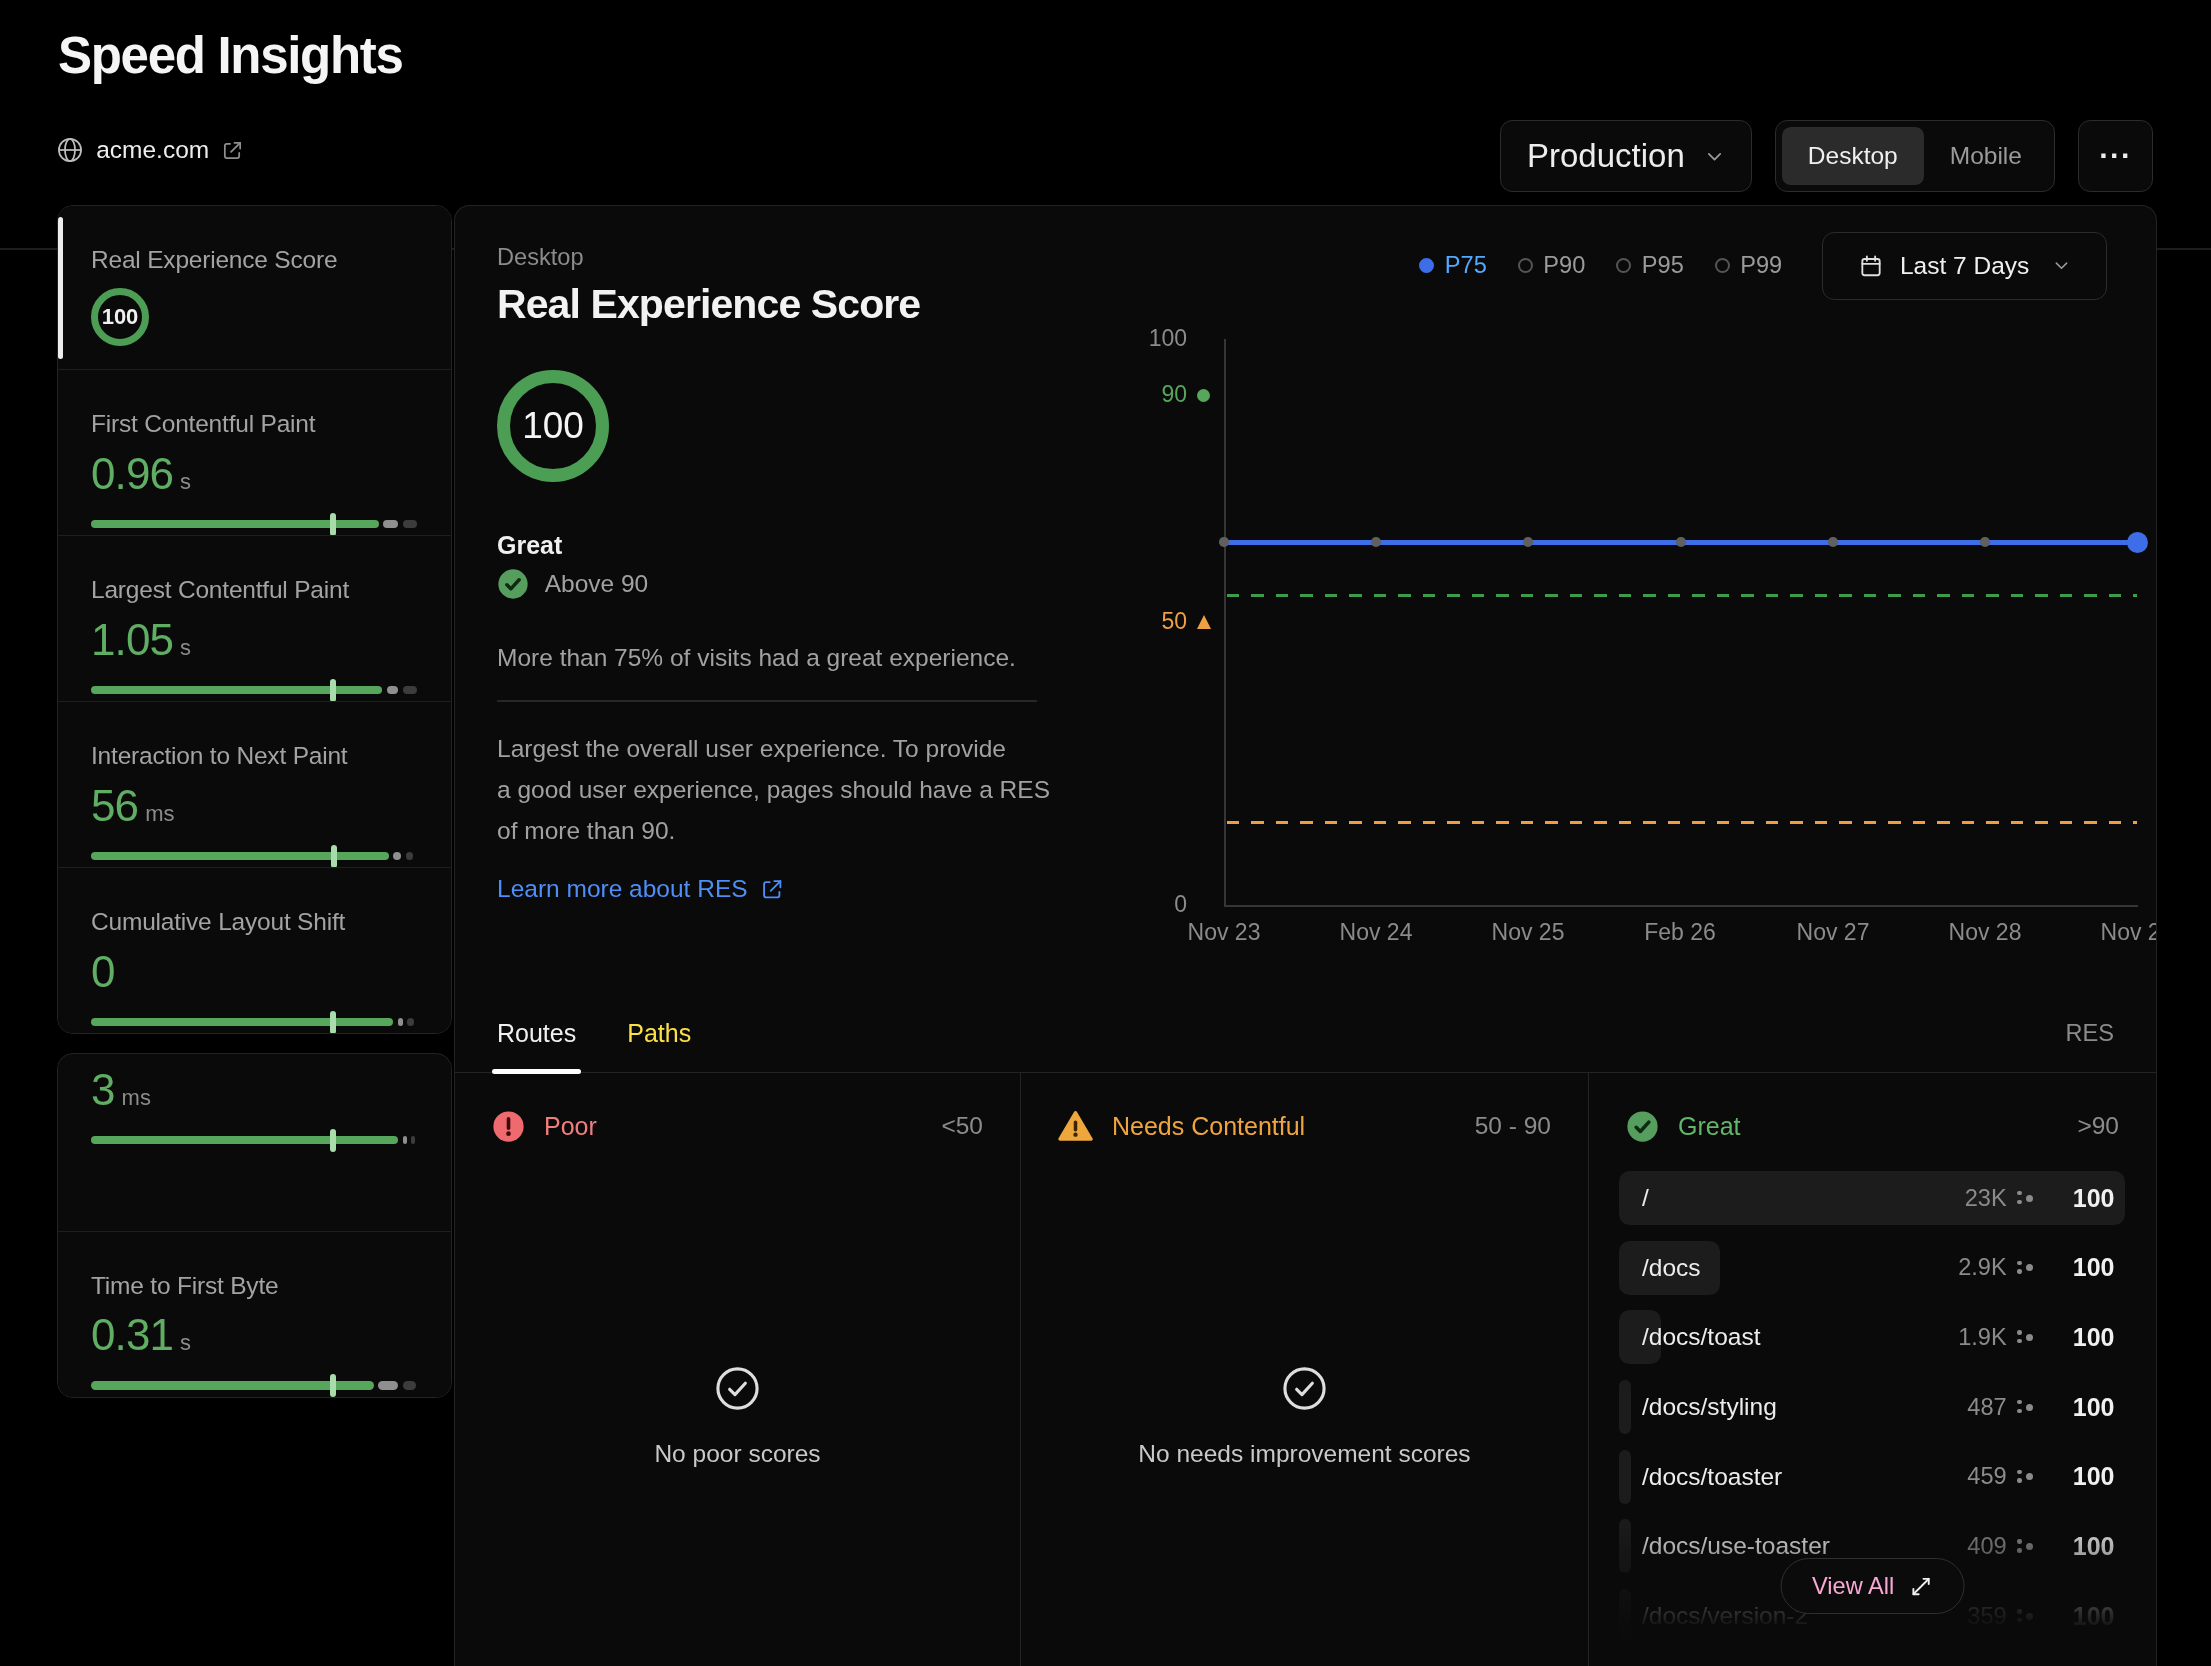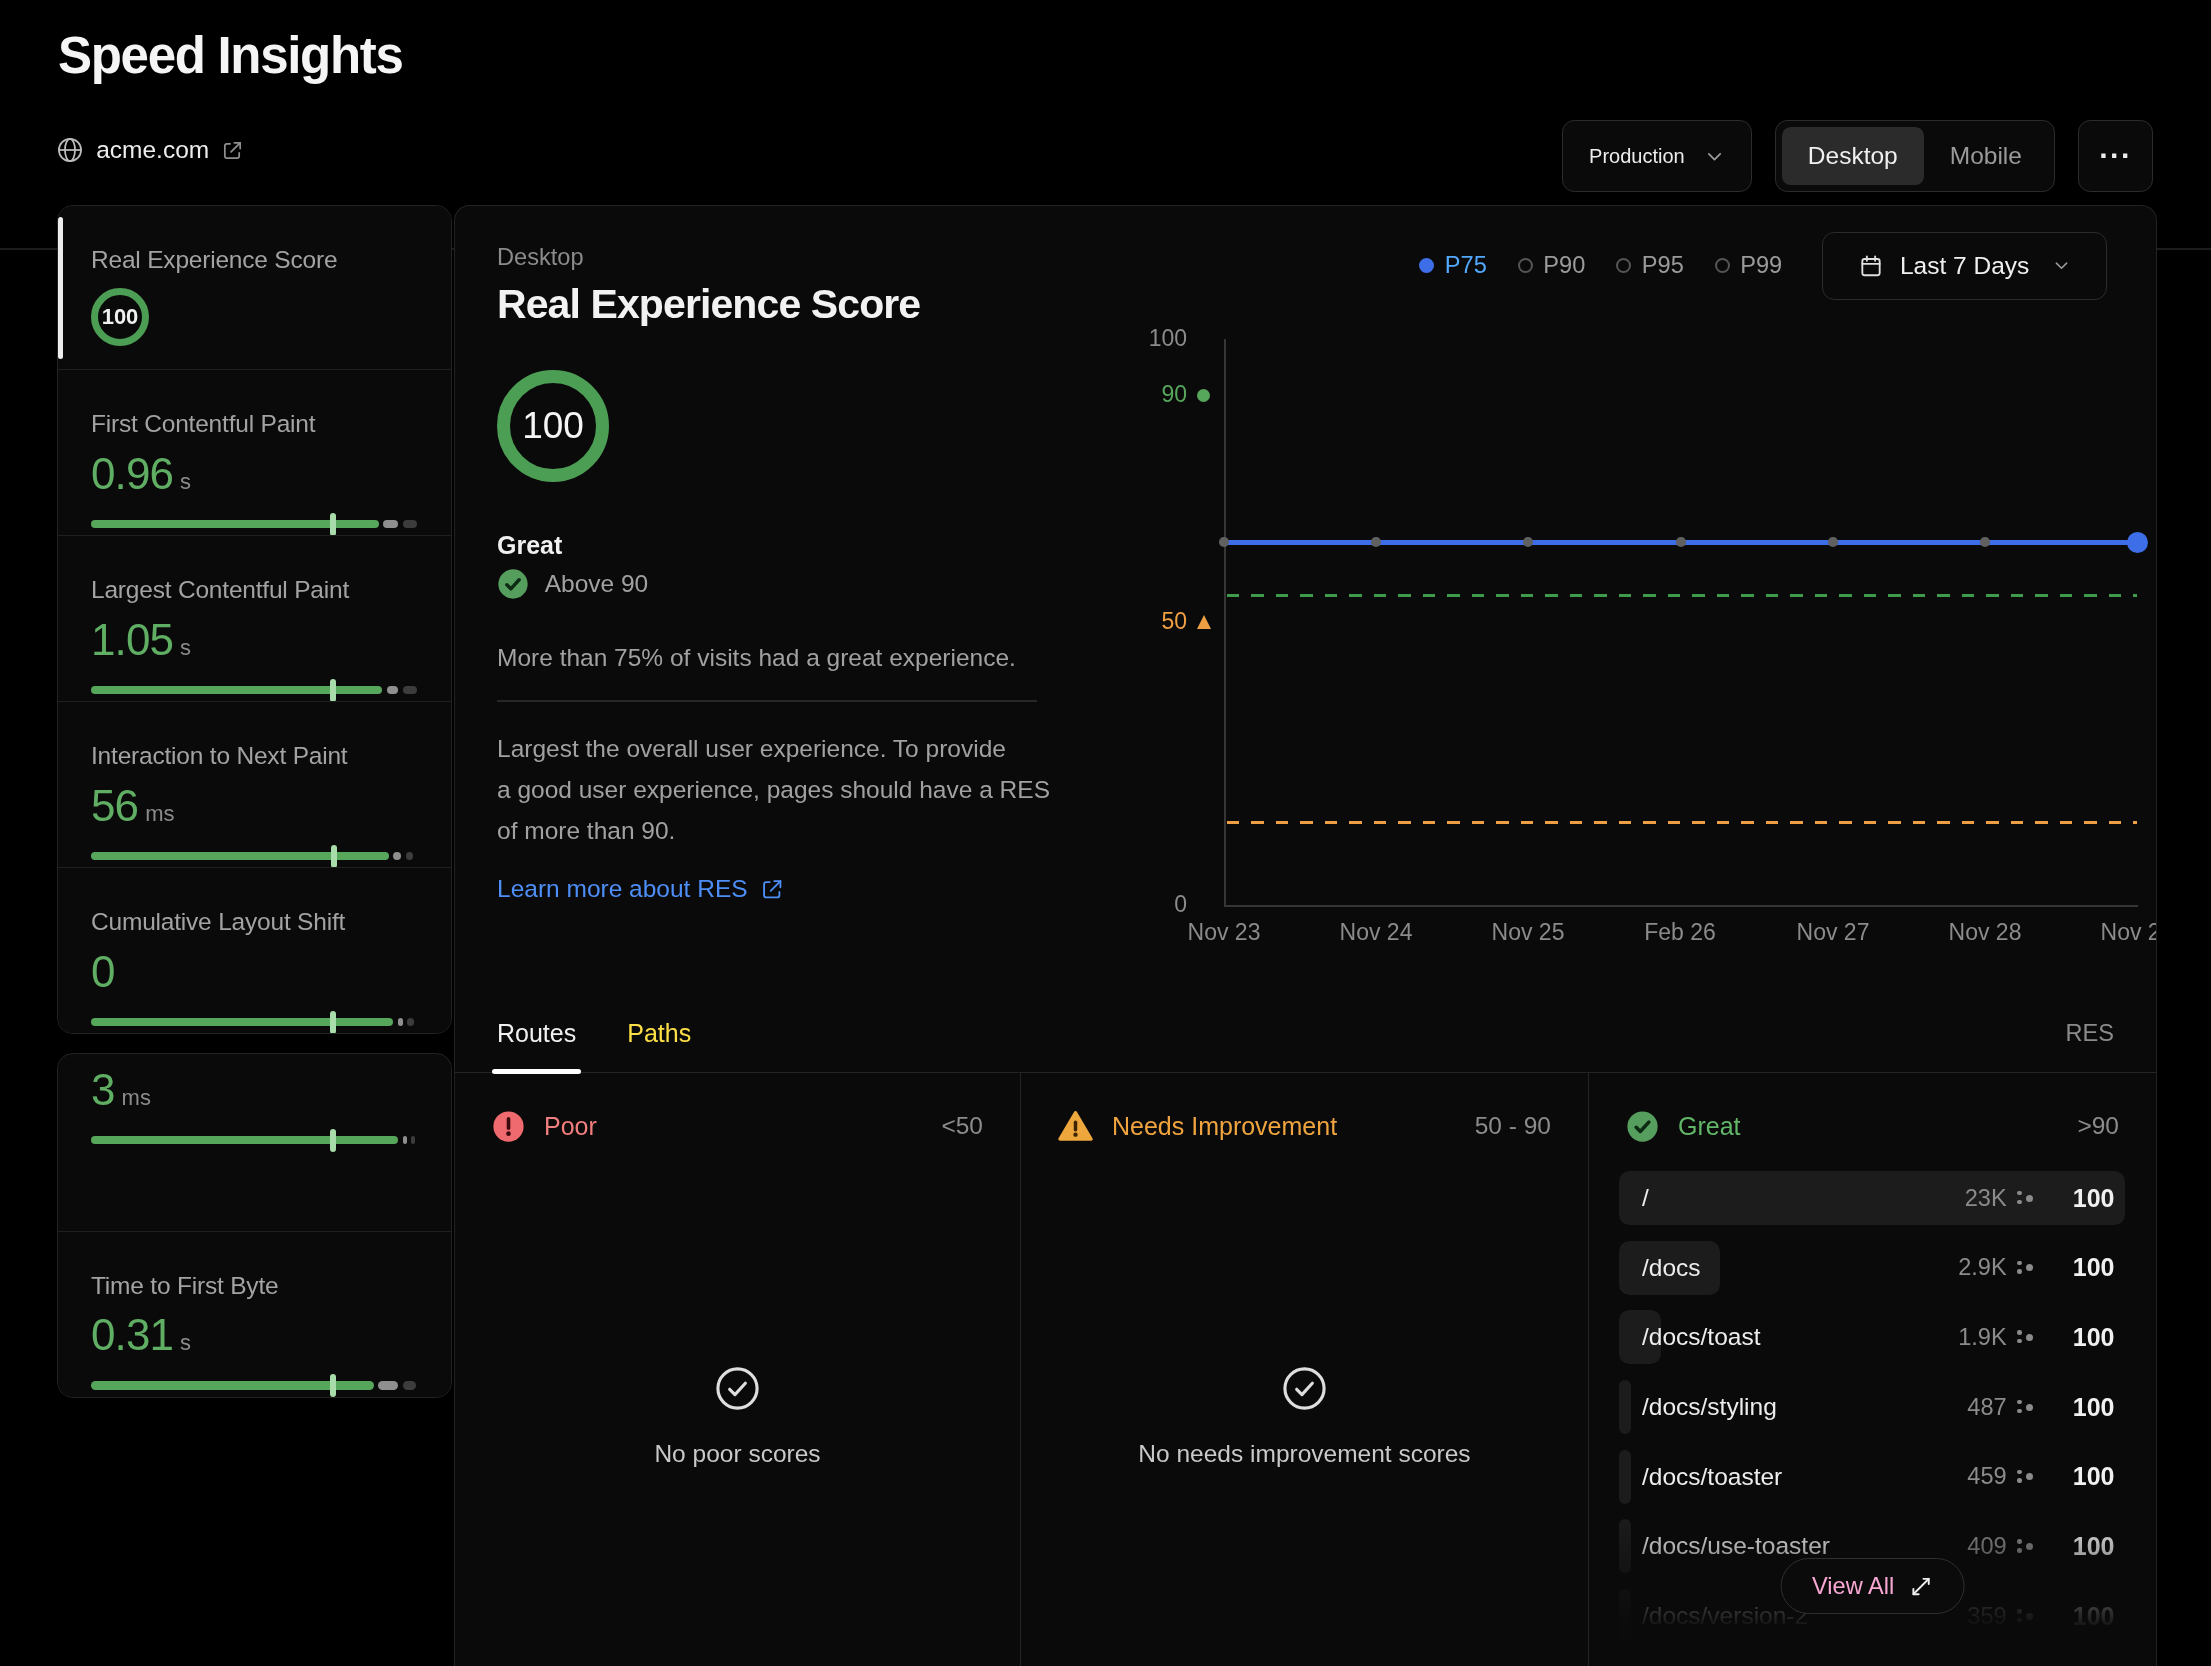--- a/index.html
+++ b/index.html
@@ -7,21 +7,21 @@
   body{width:2211px;height:1666px;overflow:hidden;font-family:"Liberation Sans","DejaVu Sans",sans-serif;color:#ededed;}
   .page{position:relative;width:2211px;height:1666px;background:#000;}
 
   
   .h1{position:absolute;left:58px;top:26px;font-size:51px;font-weight:700;letter-spacing:-1.3px;color:#f5f5f5;}
   .site-row{position:absolute;left:56px;top:136px;display:flex;align-items:center;gap:12.2px;}
   .site-name{font-size:24.5px;color:#ededed;}
   .hdr-divider{position:absolute;left:0;top:248px;width:2211px;height:1.7px;background:#1d1d1d;z-index:0;}
   .controls{position:absolute;top:120px;right:58px;display:flex;gap:23px;align-items:center;z-index:3;}
   .btn{display:flex;align-items:center;background:#0a0a0a;border:1.7px solid #2c2c2c;border-radius:12.2px;height:72px;color:#ededed;}
-  .btn-production{padding:0 26px;gap:19px;font-size:20px;}
+  .btn-production{padding:0 26px;gap:19px;font-size:33px;}
   .seg{padding:6.1px;}
   .seg-item{height:100%;display:flex;align-items:center;padding:0 26px;font-size:24.5px;border-radius:8.7px;color:#9a9a9a;}
   .seg-item.active{background:#2b2b2b;color:#f0f0f0;}
   .btn-more{width:75px;justify-content:center;font-size:30px;color:#ededed;letter-spacing:0.9px;font-weight:700;}
 
   
   .sidebar-group{position:absolute;left:57px;width:395px;background:#0a0a0a;border:1.7px solid #232323;border-radius:15.7px;overflow:hidden;z-index:2;}
   #metric-group-1{top:205px;}
   #metric-group-2{top:1053px;}
   .metric-card{position:relative;height:166px;padding:0 33px;background:#0a0a0a;}
@@ -379,21 +379,21 @@
 
       <div class="col col2">
         <div class="col-header">
           <span>
             <svg width="35" height="35" viewBox="0 0 24 24">
                 <path d="M12 2.6L22.6 20.6H1.4Z" fill="#eda73d" stroke="#eda73d" stroke-width="2.4" stroke-linejoin="round"></path>
                 <line x1="12" y1="9" x2="12" y2="14.2" stroke="#3d2504" stroke-width="2.4" stroke-linecap="round"></line>
                 <circle cx="12" cy="17.6" r="1.5" fill="#3d2504"></circle>
               </svg>
           </span>
-          <span class="ni-label">Needs Improvement</span>
+          <span class="ni-label">Needs Contentful</span>
           <span class="range">50 - 90</span>
         </div>
         <div class="empty">
           <span style="display:inline-block;">
             <svg width="47" height="47" viewBox="0 0 24 24" fill="none" stroke="#dedede" stroke-width="1.6" stroke-linecap="round" stroke-linejoin="round">
                 <circle cx="12" cy="12" r="10"></circle>
                 <path d="M8 12.4l2.7 2.7 5.3-5.8"></path>
               </svg>
           </span>
           <div class="txt">No needs improvement scores</div>

